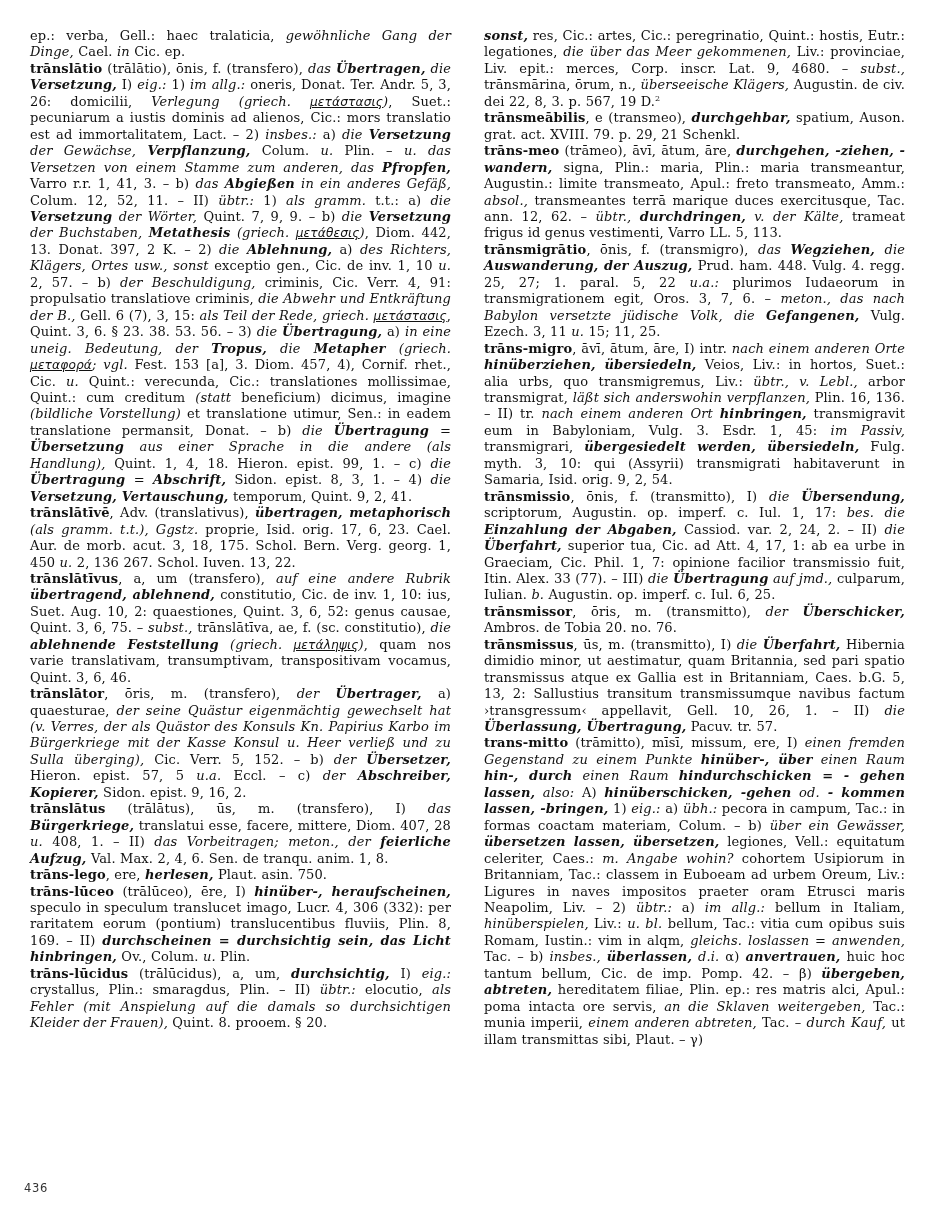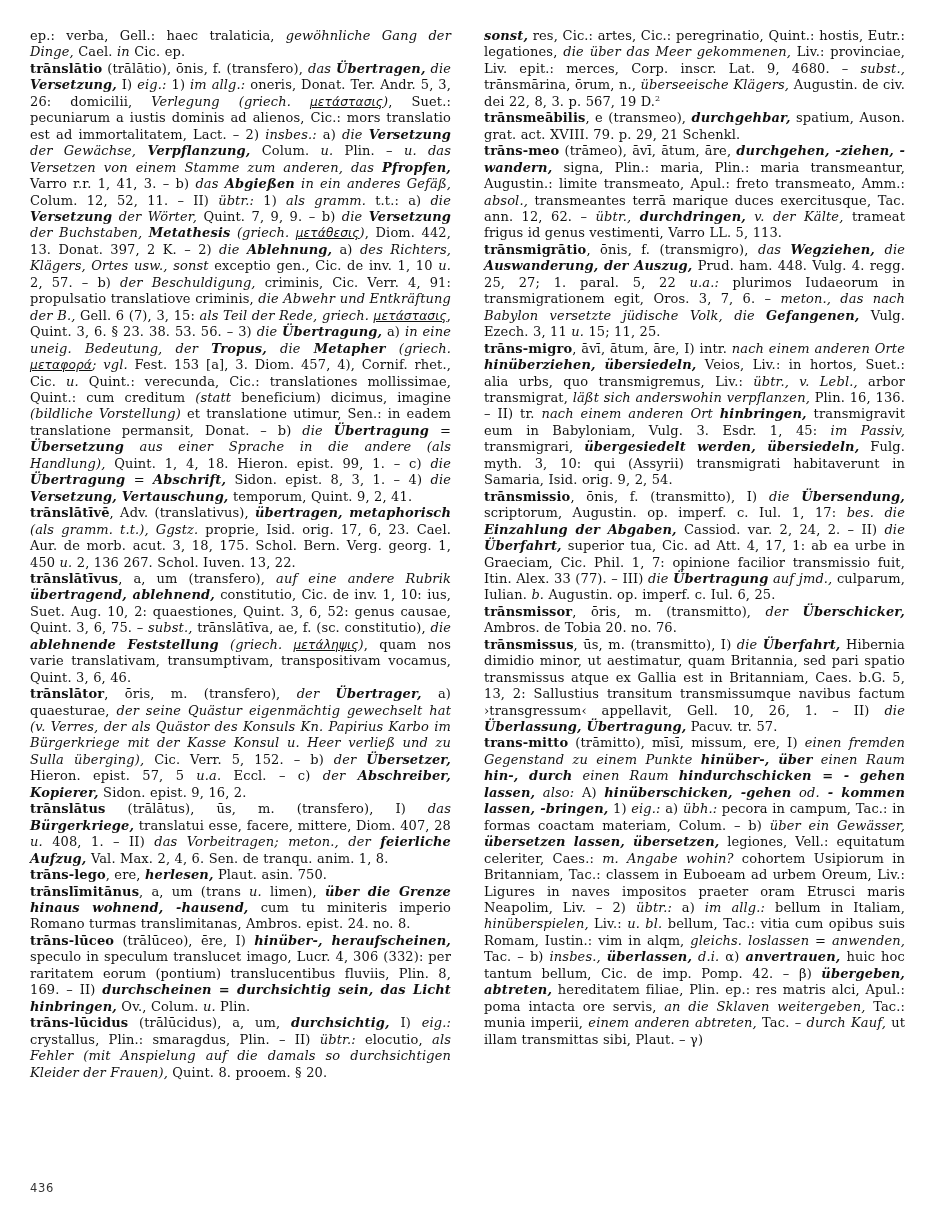--- a/index.html
+++ b/index.html
@@ -55,21 +55,21 @@
     font-style: normal;
     text-decoration: underline;
   }
   sup {
     font-size: 8px;
     vertical-align: super;
     line-height: 0;
   }
   .folio {
     position: absolute;
-    left: 30px;
+    left: 24px;
     top: 1181px;
     font-family: "DejaVu Sans", sans-serif;
     font-size: 11.5px;
     color: #333333;
     letter-spacing: 0.06em;
   }
   
   .entry { text-align-last: left; }
 </style>
 </head>
@@ -80,21 +80,20 @@
   <div class="columns">
 
     <div class="col" id="left-col">
         <p class="entry">ep.: verba, Gell.: haec tralaticia, <i>gewöhnliche Gang der Dinge,</i> Cael. <i>in</i> Cic. ep.</p>
         <p class="entry"><b>trānslātio</b> (trālātio), ōnis, f. (transfero), <i>das </i><b><i>Übertragen,</i></b><i> die </i><b><i>Versetzung,</i></b> I) <i>eig.:</i> 1) <i>im allg.:</i> oneris, Donat. Ter. Andr. 5, 3, 26: domicilii, <i>Verlegung (griech. </i><span class="gr"><i>μετάστασις</i></span><i>)</i>, Suet.: pecuniarum a iustis dominis ad alienos, Cic.: mors translatio est ad immortalitatem, Lact. – 2) <i>insbes.:</i> a) <i>die </i><b><i>Versetzung</i></b><i> der Gewächse, </i><b><i>Verpflanzung,</i></b> Colum. <i>u.</i> Plin. – <i>u. das Versetzen von einem Stamme zum anderen, das </i><b><i>Pfropfen,</i></b> Varro r.r. 1, 41, 3. – b) <i>das </i><b><i>Abgießen</i></b><i> in ein anderes Gefäß,</i> Colum. 12, 52, 11. – II) <i>übtr.:</i> 1) <i>als gramm.</i> t.t.: a) <i>die </i><b><i>Versetzung</i></b><i> der Wörter,</i> Quint. 7, 9, 9. – b) <i>die </i><b><i>Versetzung</i></b><i> der Buchstaben, </i><b><i>Metathesis</i></b><i> (griech. </i><span class="gr"><i>μετάθεσις</i></span><i>)</i>, Diom. 442, 13. Donat. 397, 2 K. – 2) <i>die </i><b><i>Ablehnung,</i></b> a) <i>des Richters, Klägers, Ortes usw., sonst</i> exceptio gen., Cic. de inv. 1, 10 <i>u.</i> 2, 57. – b) <i>der Beschuldigung,</i> criminis, Cic. Verr. 4, 91: propulsatio translatiove criminis, <i>die Abwehr und Entkräftung der B.,</i> Gell. 6 (7), 3, 15: <i>als Teil der Rede, griech. </i><span class="gr"><i>μετάστασις</i></span>, Quint. 3, 6. § 23. 38. 53. 56. – 3) <i>die </i><b><i>Übertragung,</i></b> a) <i>in eine uneig. Bedeutung, der </i><b><i>Tropus,</i></b><i> die </i><b><i>Metapher</i></b><i> (griech. </i><span class="gr"><i>μεταφορά</i></span><i>; vgl.</i> Fest. 153 [a], 3. Diom. 457, 4), Cornif. rhet., Cic. <i>u.</i> Quint.: verecunda, Cic.: translationes mollissimae, Quint.: cum creditum <i>(statt</i> beneficium) dicimus, imagine <i>(bildliche Vorstellung)</i> et translatione utimur, Sen.: in eadem translatione permansit, Donat. – b) <i>die </i><b><i>Übertragung</i></b><i> = </i><b><i>Übersetzung</i></b><i> aus einer Sprache in die andere (als Handlung),</i> Quint. 1, 4, 18. Hieron. epist. 99, 1. – c) <i>die </i><b><i>Übertragung</i></b><i> = </i><b><i>Abschrift,</i></b> Sidon. epist. 8, 3, 1. – 4) <i>die </i><b><i>Versetzung, Vertauschung,</i></b> temporum, Quint. 9, 2, 41.</p>
         <p class="entry"><b>trānslātīvē</b>, Adv. (translativus), <b><i>übertragen, metaphorisch</i></b><i> (als gramm. t.t.), Ggstz.</i> proprie, Isid. orig. 17, 6, 23. Cael. Aur. de morb. acut. 3, 18, 175. Schol. Bern. Verg. georg. 1, 450 <i>u.</i> 2, 136 267. Schol. Iuven. 13, 22.</p>
         <p class="entry"><b>trānslātīvus</b>, a, um (transfero), <i>auf eine andere Rubrik </i><b><i>übertragend, ablehnend,</i></b> constitutio, Cic. de inv. 1, 10: ius, Suet. Aug. 10, 2: quaestiones, Quint. 3, 6, 52: genus causae, Quint. 3, 6, 75. – <i>subst.,</i> trānslātīva, ae, f. (sc. constitutio), <i>die </i><b><i>ablehnende Feststellung</i></b><i> (griech. </i><span class="gr"><i>μετάληψις</i></span><i>)</i>, quam nos varie translativam, transumptivam, transpositivam vocamus, Quint. 3, 6, 46.</p>
         <p class="entry"><b>trānslātor</b>, ōris, m. (transfero), <i>der </i><b><i>Übertrager,</i></b> a) quaesturae, <i>der seine Quästur eigenmächtig gewechselt hat (v. Verres, der als Quästor des Konsuls Kn. Papirius Karbo im Bürgerkriege mit der Kasse Konsul u. Heer verließ und zu Sulla überging),</i> Cic. Verr. 5, 152. – b) <i>der </i><b><i>Übersetzer,</i></b> Hieron. epist. 57, 5 <i>u.a.</i> Eccl. – c) <i>der </i><b><i>Abschreiber, Kopierer,</i></b> Sidon. epist. 9, 16, 2.</p>
         <p class="entry"><b>trānslātus</b> (trālātus), ūs, m. (transfero), I) <i>das </i><b><i>Bürgerkriege,</i></b> translatui esse, facere, mittere, Diom. 407, 28 <i>u.</i> 408, 1. – II) <i>das Vorbeitragen; meton., der </i><b><i>feierliche Aufzug,</i></b> Val. Max. 2, 4, 6. Sen. de tranqu. anim. 1, 8.</p>
         <p class="entry"><b>trāns-lego</b>, ere, <b><i>herlesen,</i></b> Plaut. asin. 750.</p>
-        <p class="entry"><b>trānslīmitānus</b>, a, um (trans <i>u.</i> limen), <b><i>über die Grenze hinaus wohnend, -hausend,</i></b> cum tu miniteris imperio Romano turmas translimitanas, Ambros. epist. 24. no. 8.</p>
         <p class="entry"><b>trāns-lūceo</b> (trālūceo), ēre, I) <b><i>hinüber-, heraufscheinen,</i></b> speculo in speculum translucet imago, Lucr. 4, 306 (332): per raritatem eorum (pontium) translucentibus fluviis, Plin. 8, 169. – II) <b><i>durchscheinen = durchsichtig sein, das Licht hinbringen,</i></b> Ov., Colum. <i>u.</i> Plin.</p>
         <p class="entry"><b>trāns-lūcidus</b> (trālūcidus), a, um, <b><i>durchsichtig,</i></b> I) <i>eig.:</i> crystallus, Plin.: smaragdus, Plin. – II) <i>übtr.:</i> elocutio, <i>als Fehler (mit Anspielung auf die damals so durchsichtigen Kleider der Frauen),</i> Quint. 8. prooem. § 20.</p>
       </div>
 
     <div class="col" id="right-col">
         <p class="entry"><b><i>sonst,</i></b> res, Cic.: artes, Cic.: peregrinatio, Quint.: hostis, Eutr.: legationes, <i>die über das Meer gekommenen,</i> Liv.: provinciae, Liv. epit.: merces, Corp. inscr. Lat. 9, 4680. – <i>subst.,</i> trānsmārina, ōrum, n., <i>überseeische Klägers,</i> Augustin. de civ. dei 22, 8, 3. p. 567, 19 D.<sup>2</sup></p>
         <p class="entry"><b>trānsmeābilis</b>, e (transmeo), <b><i>durchgehbar,</i></b> spatium, Auson. grat. act. XVIII. 79. p. 29, 21 Schenkl.</p>
         <p class="entry"><b>trāns-meo</b> (trāmeo), āvī, ātum, āre, <b><i>durchgehen, -ziehen, -wandern,</i></b> signa, Plin.: maria, Plin.: maria transmeantur, Augustin.: limite transmeato, Apul.: freto transmeato, Amm.: <i>absol.,</i> transmeantes terrā marique duces exercitusque, Tac. ann. 12, 62. – <i>übtr.,</i> <b><i>durchdringen,</i></b><i> v. der Kälte,</i> trameat frigus id genus vestimenti, Varro LL. 5, 113.</p>
         <p class="entry"><b>trānsmigrātio</b>, ōnis, f. (transmigro), <i>das </i><b><i>Wegziehen,</i></b><i> die </i><b><i>Auswanderung, der Auszug,</i></b> Prud. ham. 448. Vulg. 4. regg. 25, 27; 1. paral. 5, 22 <i>u.a.:</i> plurimos Iudaeorum in transmigrationem egit, Oros. 3, 7, 6. – <i>meton., das nach Babylon versetzte jüdische Volk, die </i><b><i>Gefangenen,</i></b> Vulg. Ezech. 3, 11 <i>u.</i> 15; 11, 25.</p>
         <p class="entry"><b>trāns-migro</b>, āvī, ātum, āre, I) intr. <i>nach einem anderen Orte </i><b><i>hinüberziehen, übersiedeln,</i></b> Veios, Liv.: in hortos, Suet.: alia urbs, quo transmigremus, Liv.: <i>übtr., v. Lebl.,</i> arbor transmigrat, <i>läßt sich anderswohin verpflanzen,</i> Plin. 16, 136. – II) tr. <i>nach einem anderen Ort </i><b><i>hinbringen,</i></b> transmigravit eum in Babyloniam, Vulg. 3. Esdr. 1, 45: <i>im Passiv,</i> transmigrari, <b><i>übergesiedelt werden, übersiedeln,</i></b> Fulg. myth. 3, 10: qui (Assyrii) transmigrati habitaverunt in Samaria, Isid. orig. 9, 2, 54.</p>

